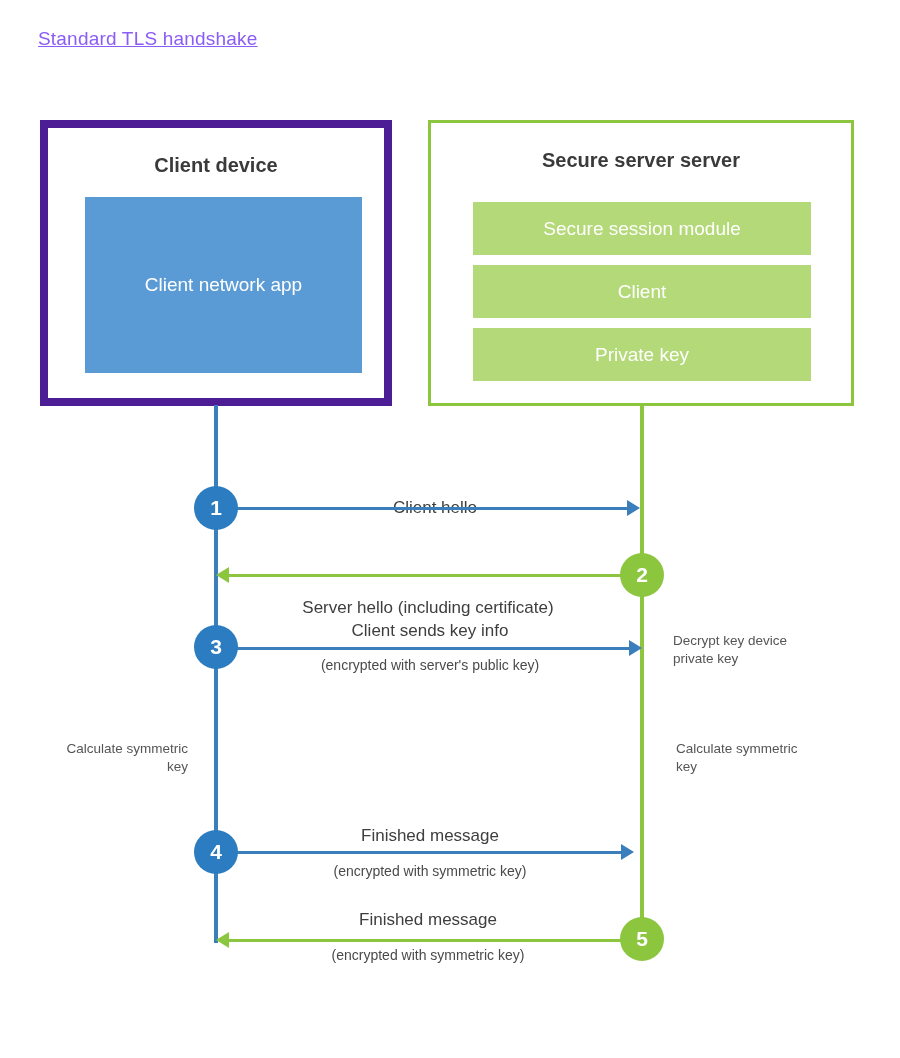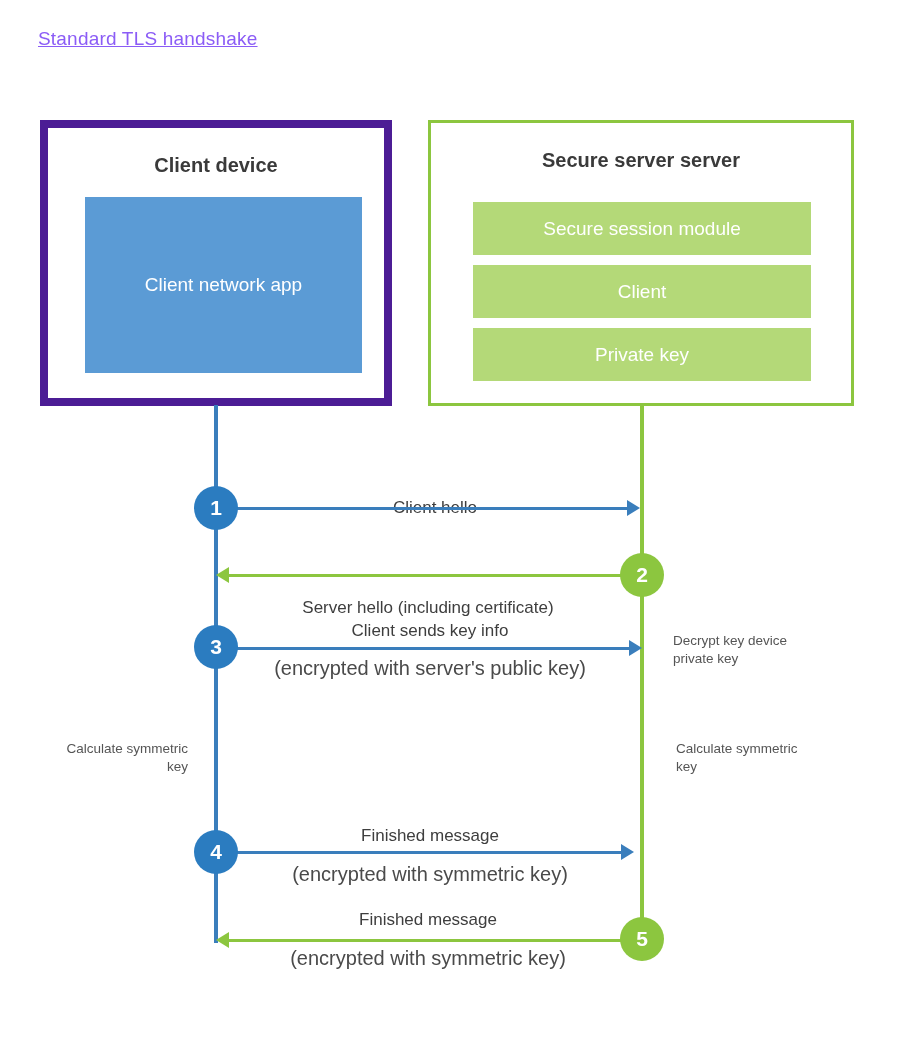--- a/index.html
+++ b/index.html
@@ -159,21 +159,21 @@
   .msg-label {
     position: absolute;
     text-align: center;
     font-size: 17px;
     color: #3e3e3e;
     white-space: nowrap;
   }
   .msg-sub {
     position: absolute;
     text-align: center;
-    font-size: 20px;
+    font-size: 14px;
     color: #4a4a4a;
     white-space: nowrap;
   }
 
   
   .side-note {
     position: absolute;
     font-size: 13.5px;
     color: #555555;
     line-height: 1.35;

